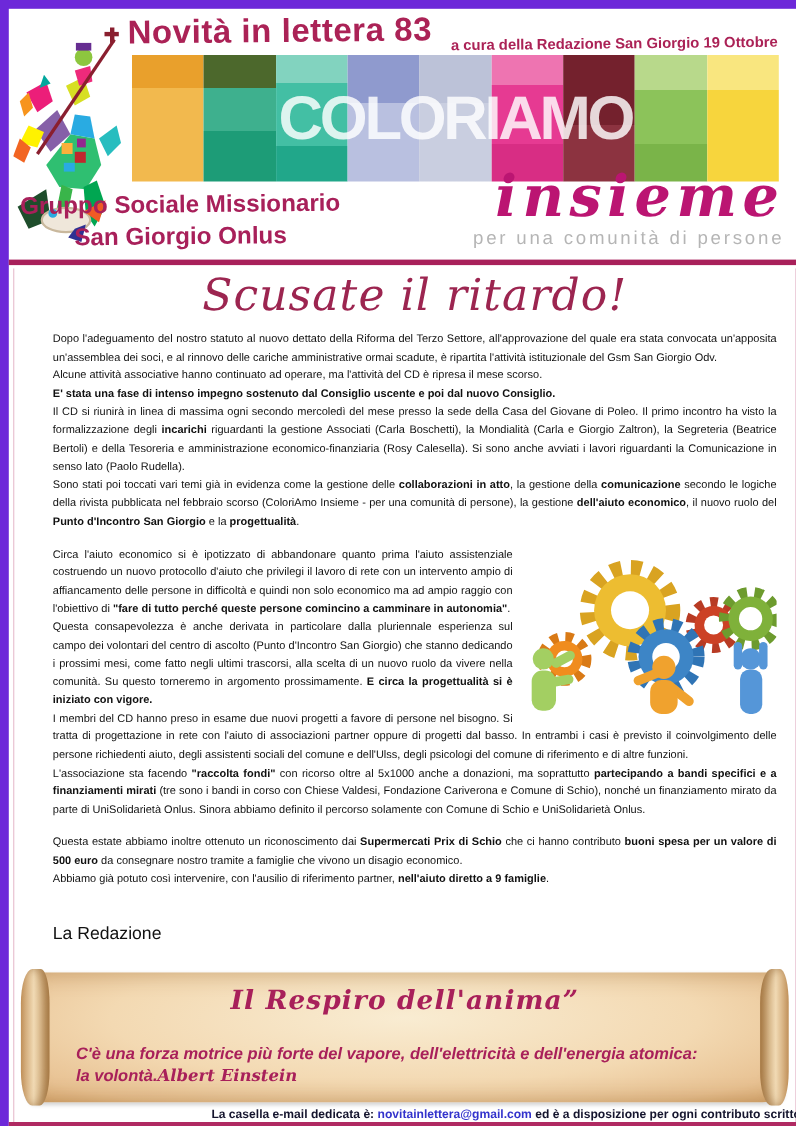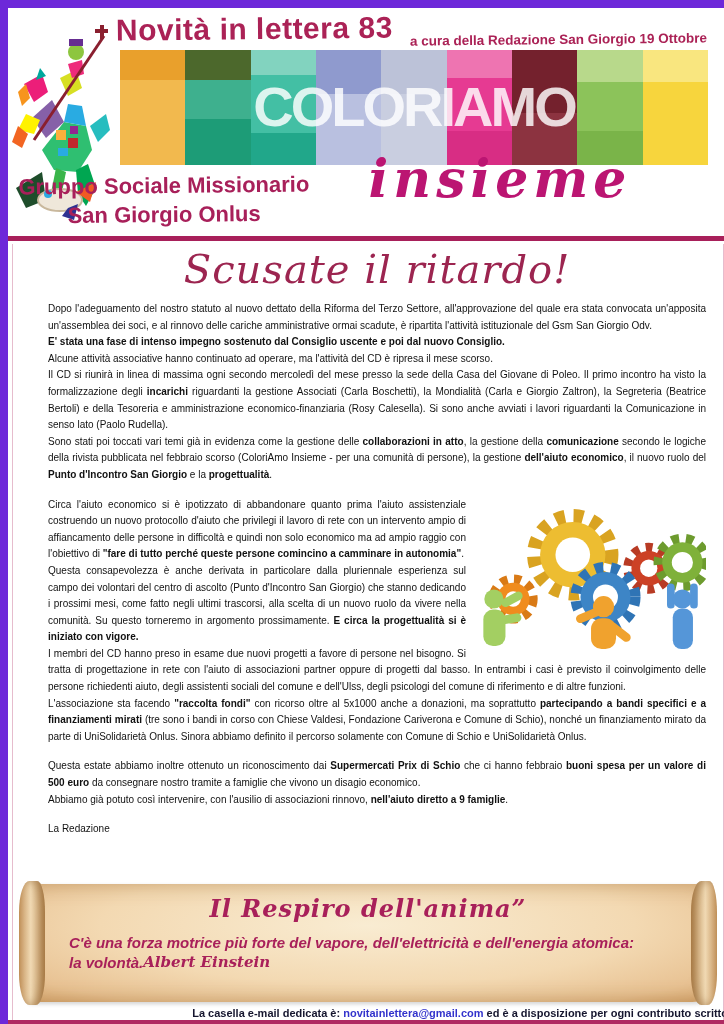--- a/index.html
+++ b/index.html
@@ -21,51 +21,51 @@
   .c6{background:linear-gradient(180deg,#ee74b1 0 24%,#e63a92 24% 70%,#d82d84 70%);}
   .c7{background:linear-gradient(180deg,#74212d 0 55%,#8c3340 55%);}
   .c8{background:linear-gradient(180deg,#b8d98b 0 28%,#8cc35a 28% 70%,#7ab449 70%);}
   .c9{background:linear-gradient(180deg,#f9e67f 0 28%,#f7d53d 28%);}
   .logo-word{position:absolute;left:112px;top:40px;width:588px;height:115px;
       font-size:56px;line-height:118px;font-weight:bold;letter-spacing:-3px;
       color:rgba(255,255,255,.82);text-align:center;overflow:hidden;}
   .left-art{position:absolute;left:4px;top:12px;width:106px;height:210px;}
   .org-name{position:absolute;left:6px;top:163px;width:300px;text-align:center;
       color:#a8205a;font-weight:bold;font-size:22px;line-height:29px;transform:rotate(-.6deg);}
-  .logo-script-box{position:absolute;left:294px;top:146px;width:396px;text-align:center;}
+  .logo-script-box{position:absolute;left:309px;top:146px;width:396px;text-align:right;}
   .logo-script{font-family:"DejaVu Serif",serif;font-style:italic;font-weight:bold;
       font-size:52px;line-height:50px;color:#bb1572;letter-spacing:5px;}
   .logo-tagline{font-size:17px;color:#b5b5b5;letter-spacing:2.5px;margin-top:3px;}
   .header-divider{position:absolute;top:228px;left:-2px;right:-2px;height:5px;background:#a8205a;}
   .inner-frame{position:absolute;top:236px;bottom:8px;left:4px;right:4px;
       border-left:1px solid #e6bccd;border-right:1px solid #e6bccd;pointer-events:none;}
   
   .article{position:absolute;top:236px;left:0;right:0;padding:0 22px 0 40px;}
   .article-title{text-align:center;font-family:"DejaVu Serif",serif;font-style:italic;
       color:#9c2550;font-size:40px;line-height:50px;margin:0 0 7px;font-weight:normal;letter-spacing:1px;}
   .tblock{font-size:10px;line-height:16.6px;text-align:justify;color:#111;}
   .tblock .bold{font-weight:bold;}
   .part2,.part3{margin-top:13px;}
   .gears-float{float:right;width:228px;height:150px;margin:2px 0 4px 12px;}
-  .signature{margin-top:15px;font-size:10px;color:#111;}
+  .signature{margin-top:33px;font-size:16px;color:#111;}
   
   .scroll{position:absolute;bottom:26px;left:16px;right:16px;height:118px;
       background:radial-gradient(ellipse at 50% 35%,#f9ecd2 0%,#f3d9b2 55%,#e8c293 85%,#d9ab74 100%);
       border-radius:16px 6px 20px 8px/10px 16px 8px 18px;
       box-shadow:inset 0 0 20px rgba(140,85,25,.42),0 2px 4px rgba(0,0,0,.18);}
   .scroll::before,.scroll::after{content:"";position:absolute;top:-3px;bottom:-3px;width:26px;
       border-radius:40% 30% 35% 40%/25%;}
   .scroll::before{left:-5px;background:linear-gradient(90deg,#c3935c,#f1dab4 45%,#c79d68);
       box-shadow:inset -5px 0 8px rgba(120,70,20,.45);}
   .scroll::after{right:-5px;background:linear-gradient(90deg,#c79d68,#f1dab4 55%,#c3935c);
       box-shadow:inset 5px 0 8px rgba(120,70,20,.45);}
   .scroll-inner{padding:10px 45px 0;}
   .scroll-title{text-align:center;color:#a8205a;font-size:24px;font-weight:bold;font-style:italic;
       font-family:"DejaVu Serif",serif;letter-spacing:1px;}
-  .scroll-quote{color:#a8205a;font-size:15px;font-weight:bold;font-style:italic;margin-top:9px;line-height:21px;}
+  .scroll-quote{color:#a8205a;font-size:15px;font-weight:bold;font-style:italic;margin-top:25px;line-height:21px;}
   .scroll-line2{display:flex;align-items:flex-end;
       color:#a8205a;font-size:15px;font-weight:bold;font-style:italic;}
   .scroll-attr{font-family:"DejaVu Serif",serif;font-size:15px;}
   
   .footer-note{position:absolute;bottom:9px;left:0;right:0;text-align:right;
       font-size:11px;font-weight:bold;color:#15152e;}
   .email-link{color:#3333cc;text-decoration:none;}
   .bottom-bar{position:absolute;bottom:0;left:-2px;right:-2px;height:8px;background:#b02a62;}
 </style>
 </head>
@@ -120,34 +120,35 @@
       <polygon points="56,186 66,182 62,198 50,194" fill="#2e3192"></polygon>
     </svg>
 
     <div class="org-name">
       <div>Gruppo Sociale Missionario</div>
       <div>San Giorgio Onlus</div>
     </div>
 
     <div class="logo-script-box">
       <div class="logo-script">insieme</div>
+      <div class="logo-tagline">per una comunità di persone</div>
     </div>
 
     <div class="header-divider"></div>
   </div>
 
   <div class="inner-frame"></div>
 
   <div class="article">
     <h1 class="article-title">Scusate il ritardo!</h1>
 
     <div class="part1">
         <div class="tblock"><span>Dopo l'adeguamento del nostro statuto al nuovo dettato della Riforma del Terzo Settore, all'approvazione del quale era stata convocata un'apposita un'assemblea dei soci, e al rinnovo delle cariche amministrative ormai scadute, è ripartita l'attività istituzionale del Gsm San Giorgio Odv.</span></div>
+        <div class="tblock"><span>Alcune attività associative hanno continuato ad operare, ma l'attività del CD è ripresa il mese scorso.</span></div>
         <div class="tblock"><span class="bold">E' stata una fase di intenso impegno sostenuto dal Consiglio uscente e poi dal nuovo Consiglio.</span></div>
-        <div class="tblock"><span>Alcune attività associative hanno continuato ad operare, ma l'attività del CD è ripresa il mese scorso.</span></div>
         <div class="tblock"><span>Il CD si riunirà in linea di massima ogni secondo mercoledì del mese presso la sede della Casa del Giovane di Poleo. Il primo incontro ha visto la formalizzazione degli </span><span class="bold">incarichi</span><span> riguardanti la gestione Associati (Carla Boschetti), la Mondialità (Carla e Giorgio Zaltron), la Segreteria (Beatrice Bertoli) e della Tesoreria e amministrazione economico-finanziaria (Rosy Calesella). Si sono anche avviati i lavori riguardanti la Comunicazione in senso lato (Paolo Rudella).</span></div>
         <div class="tblock"><span>Sono stati poi toccati vari temi già in evidenza come la gestione delle </span><span class="bold">collaborazioni in atto</span><span>, la gestione della </span><span class="bold">comunicazione</span><span> secondo le logiche della rivista pubblicata nel febbraio scorso (ColoriAmo Insieme - per una comunità di persone), la gestione </span><span class="bold">dell'aiuto economico</span><span>, il nuovo ruolo del </span><span class="bold">Punto d'Incontro San Giorgio</span><span> e la </span><span class="bold">progettualità</span><span>.</span></div>
       </div>
 
     <div class="part2">
 
       <svg class="gears-float" viewBox="0 0 232 156">
         <g>
           <circle cx="96" cy="58" r="40" fill="none" stroke="#d9a321" stroke-width="15" stroke-dasharray="10 8.9"></circle>
           <circle cx="96" cy="58" r="34" fill="#edbd31"></circle>
@@ -194,22 +195,22 @@
       </svg>
       <div>
           <div class="tblock"><span>Circa l'aiuto economico si è ipotizzato di abbandonare quanto prima l'aiuto assistenziale costruendo un nuovo protocollo d'aiuto che privilegi il lavoro di rete con un intervento ampio di affiancamento delle persone in difficoltà e quindi non solo economico ma ad ampio raggio con l'obiettivo di </span><span class="bold">"fare di tutto perché queste persone comincino a camminare in autonomia"</span><span>.</span></div>
           <div class="tblock"><span>Questa consapevolezza è anche derivata in particolare dalla pluriennale esperienza sul campo dei volontari del centro di ascolto (Punto d'Incontro San Giorgio) che stanno dedicando i prossimi mesi, come fatto negli ultimi trascorsi, alla scelta di un nuovo ruolo da vivere nella comunità. Su questo torneremo in argomento prossimamente. </span><span class="bold">E circa la progettualità si è iniziato con vigore.</span></div>
           <div class="tblock"><span>I membri del CD hanno preso in esame due nuovi progetti a favore di persone nel bisogno. Si tratta di progettazione in rete con l'aiuto di associazioni partner oppure di progetti dal basso. In entrambi i casi è previsto il coinvolgimento delle persone richiedenti aiuto, degli assistenti sociali del comune e dell'Ulss, degli psicologi del comune di riferimento e di altre funzioni.</span></div>
           <div class="tblock"><span>L'associazione sta facendo </span><span class="bold">"raccolta fondi"</span><span> con ricorso oltre al 5x1000 anche a donazioni, ma soprattutto </span><span class="bold">partecipando a bandi specifici e a finanziamenti mirati</span><span> (tre sono i bandi in corso con Chiese Valdesi, Fondazione Cariverona e Comune di Schio), nonché un finanziamento mirato da parte di UniSolidarietà Onlus. Sinora abbiamo definito il percorso solamente con Comune di Schio e UniSolidarietà Onlus.</span></div>
         </div>
     </div>
 
     <div class="part3">
-        <div class="tblock"><span>Questa estate abbiamo inoltre ottenuto un riconoscimento dai </span><span class="bold">Supermercati Prix di Schio</span><span> che ci hanno febbraio </span><span class="bold">buoni spesa per un valore di 500 euro</span><span> da consegnare nostro tramite a famiglie che vivono un disagio economico.</span></div>
-        <div class="tblock"><span>Abbiamo già potuto così intervenire, con l'ausilio di associazioni rinnovo, </span><span class="bold">nell'aiuto diretto a 9 famiglie</span><span>.</span></div>
+        <div class="tblock"><span>Questa estate abbiamo inoltre ottenuto un riconoscimento dai </span><span class="bold">Supermercati Prix di Schio</span><span> che ci hanno contributo </span><span class="bold">buoni spesa per un valore di 500 euro</span><span> da consegnare nostro tramite a famiglie che vivono un disagio economico.</span></div>
+        <div class="tblock"><span>Abbiamo già potuto così intervenire, con l'ausilio di riferimento partner, </span><span class="bold">nell'aiuto diretto a 9 famiglie</span><span>.</span></div>
       </div>
 
     <div class="signature">La Redazione</div>
   </div>
 
   <div class="scroll">
     <div class="scroll-inner">
       <div class="scroll-title">Il Respiro dell'anima”</div>
       <div class="scroll-quote">C'è una forza motrice più forte del vapore, dell'elettricità e dell'energia atomica:</div>
       <div class="scroll-line2">

